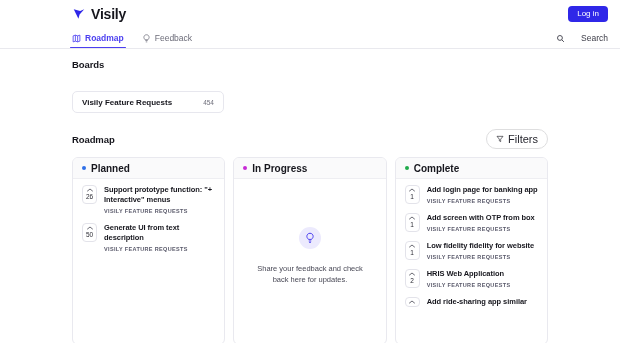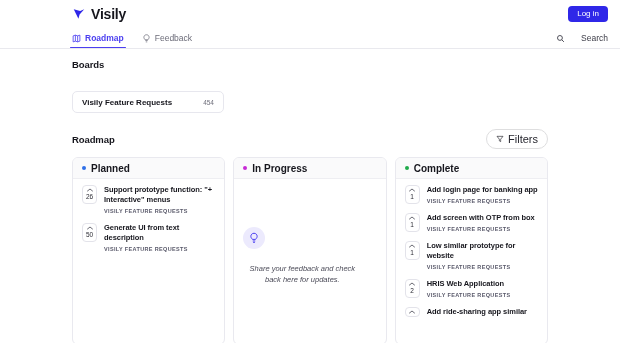--- a/index.html
+++ b/index.html
@@ -121,23 +121,22 @@
     line-height: 10px; letter-spacing: -0.05px;
   }
   .item-board {
     font-size: 5.5px; font-weight: bold; color: #59596a;
     letter-spacing: 0.35px; margin-top: 3px; text-transform: uppercase;
   }
 
   
   .empty {
     height: 100%; display: flex; flex-direction: column;
-    justify-content: center; gap: 14px;
+    align-items: center; justify-content: center; gap: 14px;
     padding-bottom: 18px;
-    font-style: italic;
   }
   .empty-badge {
     width: 22px; height: 22px; border-radius: 50%;
     background: #eceafd; display: flex; align-items: center; justify-content: center;
   }
   .empty-text {
     font-size: 7.5px; color: #4a4a57; text-align: center; line-height: 11px;
     max-width: 118px;
   }
 </style>
@@ -299,21 +298,21 @@
         </div>
 
         <div class="item">
           <div class="vote">
             <svg class="vote-caret" viewBox="0 0 12 8">
               <path d="M1 6 L6 2 L11 6" fill="none" stroke="#44444f" stroke-width="1.6" stroke-linecap="round"></path>
             </svg>
             <span class="vote-count">1</span>
           </div>
           <div class="item-main">
-            <div class="item-title">Low similar prototype for website</div>
+            <div class="item-title">Low fidelity fidelity for website</div>
             <div class="item-board">VISILY FEATURE REQUESTS</div>
           </div>
         </div>
 
         <div class="item">
           <div class="vote">
             <svg class="vote-caret" viewBox="0 0 12 8">
               <path d="M1 6 L6 2 L11 6" fill="none" stroke="#44444f" stroke-width="1.6" stroke-linecap="round"></path>
             </svg>
             <span class="vote-count">2</span>

